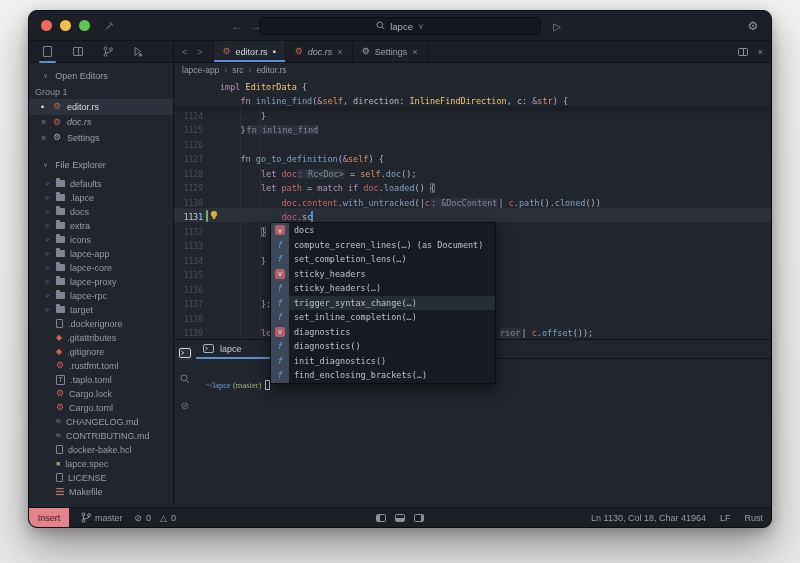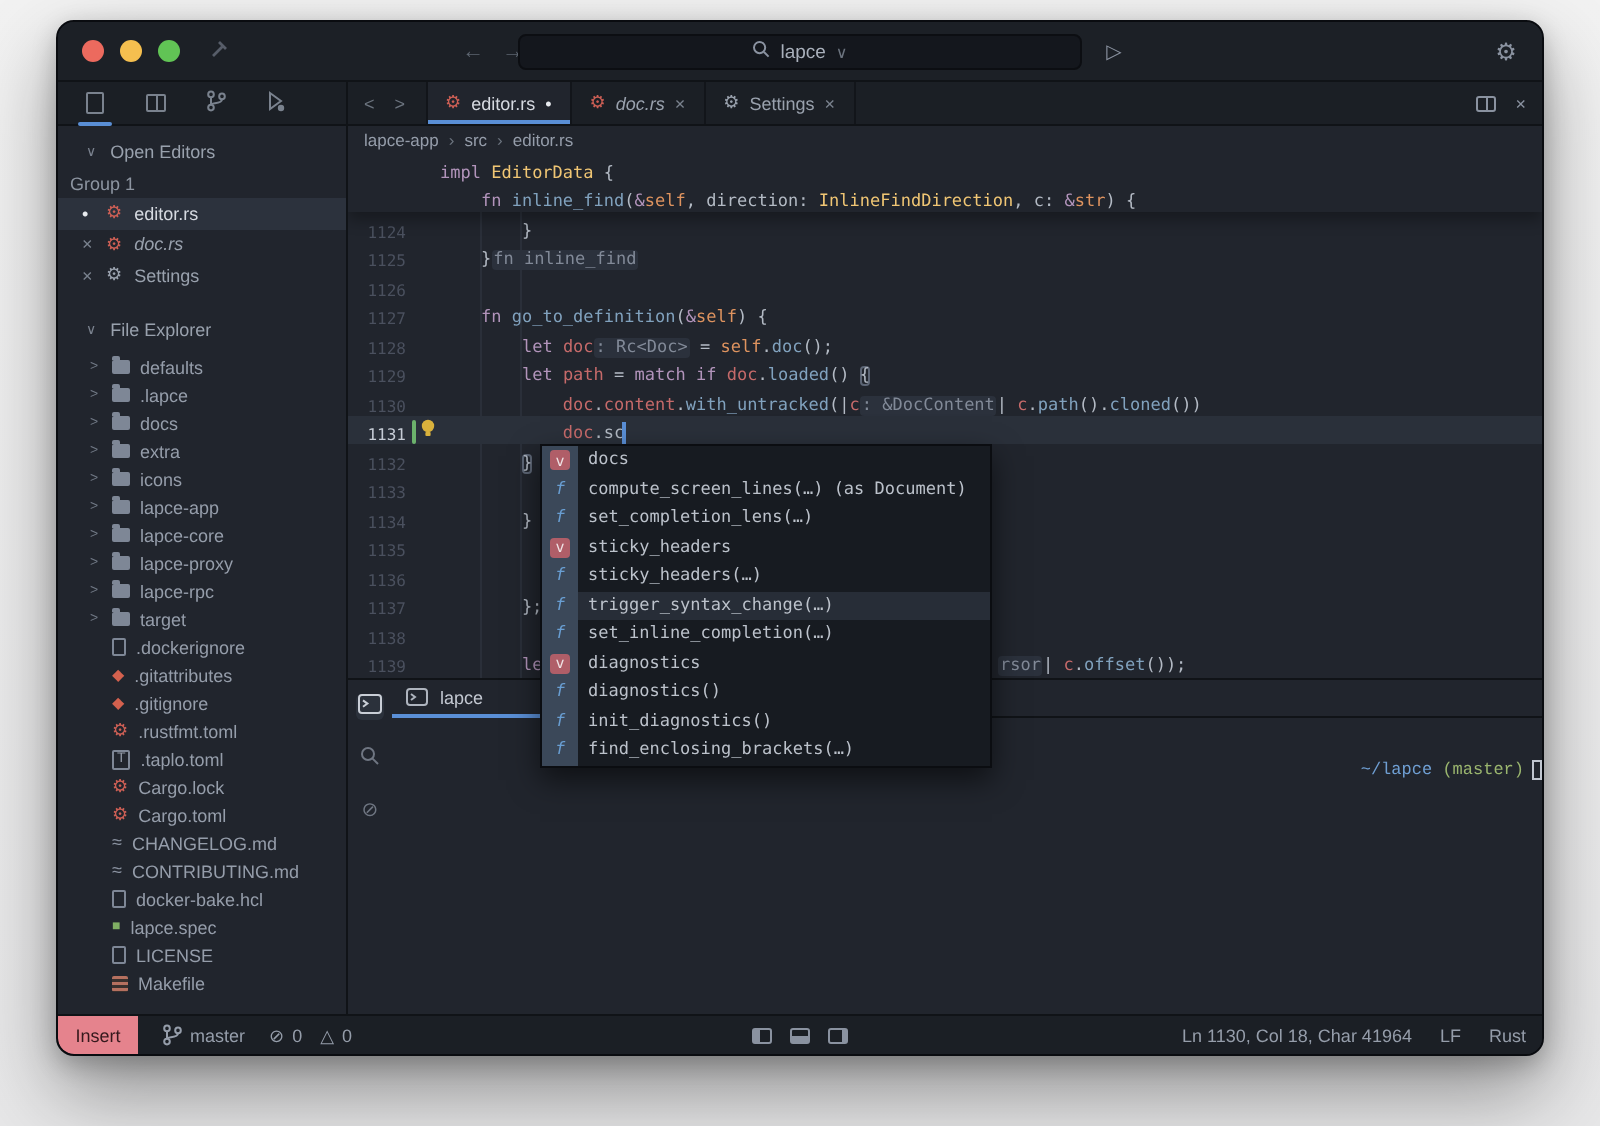--- a/index.html
+++ b/index.html
@@ -84,21 +84,21 @@
 
   
   .terminal { height:170px; border-top:1px solid #101317; display:flex; flex:0 0 auto; }
   .term-strip { width:22px; display:flex; flex-direction:column; align-items:center; padding-top:7px; gap:13px; flex:0 0 auto; }
   .strip-icon { color:#6f7682; width:14px; height:13px; display:flex; align-items:center; justify-content:center; font-size:10px; }
   .strip-icon.active { color:#c9ced6; background:#2b313b; border-radius:3px; }
   .term-body { flex:1; display:flex; flex-direction:column; }
   .term-tabs { height:19px; border-bottom:1px solid #101317; display:flex; }
   .term-tab { width:96px; display:flex; align-items:center; gap:6px; padding-left:7px; font-size:9px; color:#c3c8d1; position:relative; }
   .term-tab::after { content:''; position:absolute; left:0; right:0; bottom:-1px; height:2px; background:#5a8fd6; }
-  .term-content { flex:1; font-family:Liberation Mono, monospace; font-size:8.5px; padding:21px 0 0 10px;text-align:right; }
+  .term-content { flex:1; font-family:Liberation Serif, serif; font-size:8.5px; padding:21px 0 0 10px; }
   .t-path { color:#6f9fd3; } .t-branch { color:#9ab56e; }
   .t-cursor { display:inline-block; width:5px; height:10px; border:1px solid #c0c6d0; vertical-align:text-bottom; margin-left:4px; }
 
   
   .statusbar { height:20px; background:#1b1f25; border-top:1px solid #101317; display:flex; align-items:center; font-size:9px; color:#959daa; position:relative; flex:0 0 auto; }
   .mode-badge { height:100%; width:40px; background:#e5838d; color:#35191d; display:flex; align-items:center; justify-content:center; font-size:9px; border-bottom-left-radius:8px; }
   .sb-item { display:flex; align-items:center; gap:4px; margin-left:12px; }
   .sb-center { position:absolute; left:0; right:0; display:flex; justify-content:center; gap:9px; align-items:center; pointer-events:none; }
   .sb-right { margin-left:auto; display:flex; align-items:center; gap:14px; padding-right:8px; }
   .pi { width:10px; height:8px; border:1px solid #8a92a0; border-radius:1.5px; position:relative; }

